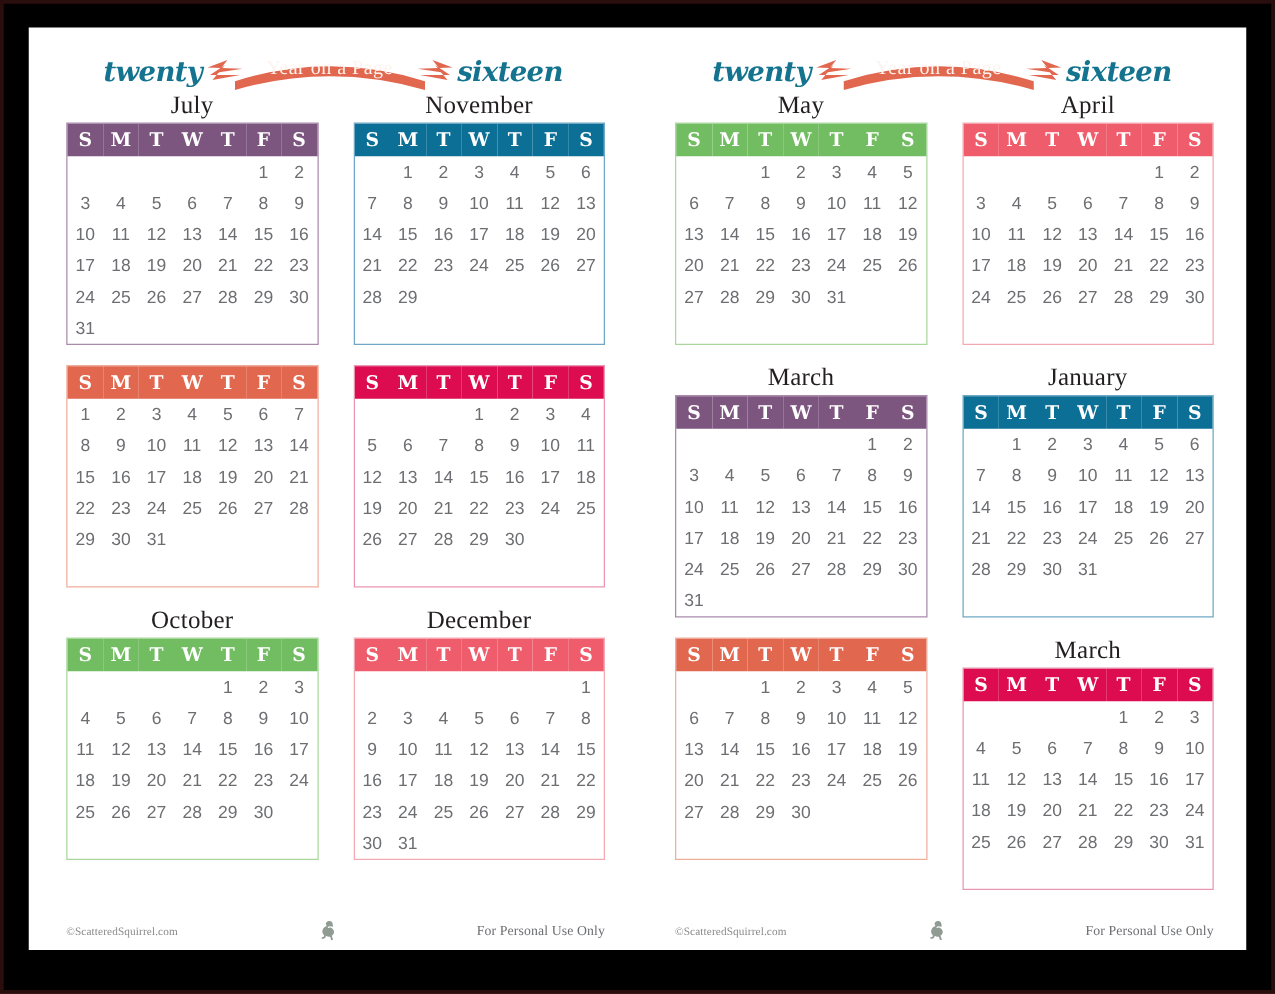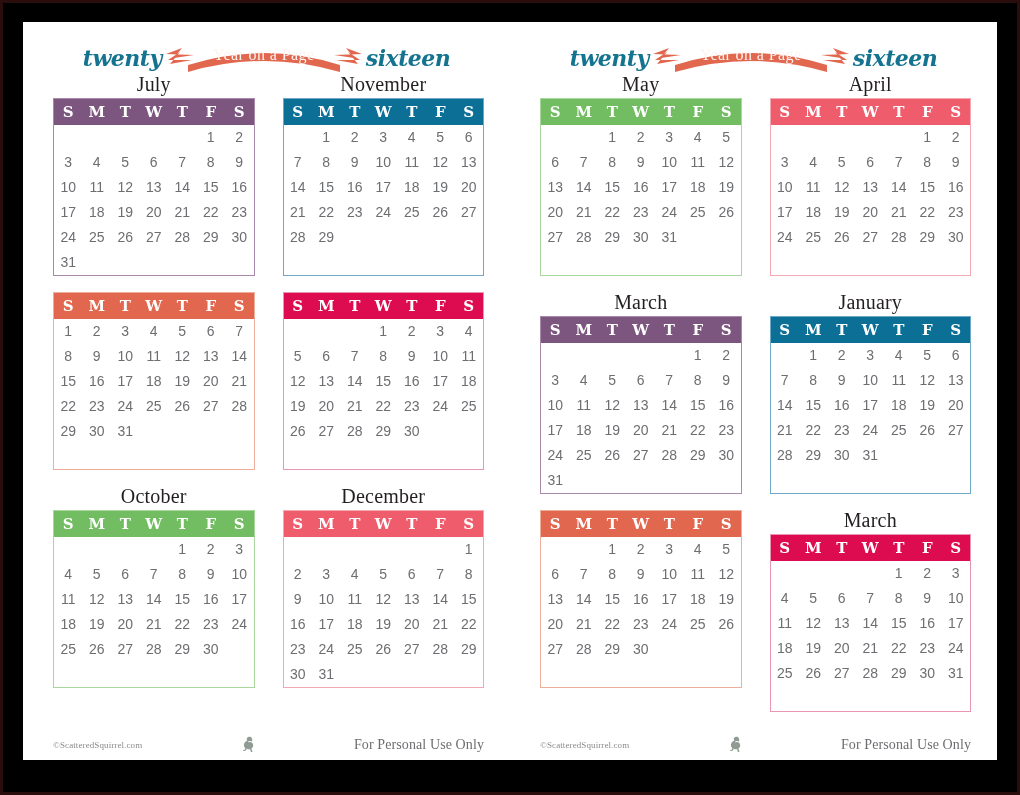--- a/index.html
+++ b/index.html
@@ -143,21 +143,21 @@
   }
   .copyright {
     font-family: "Liberation Serif", serif;
     font-size: 9px;
     color: #8a8a8a;
     letter-spacing: 0.1px;
   }
   .squirrel { width: 16px; height: 18px; display: block; }
   .personal-use {
     font-family: "Liberation Serif", serif;
-    font-size: 14px;
+    font-size: 11px;
     color: #6d6e71;
     letter-spacing: 0.1px;
   }
 </style>
 </head>
 <body>
 
 <div class="frame-outer">
 <div class="frame-black">
 <div class="page">

